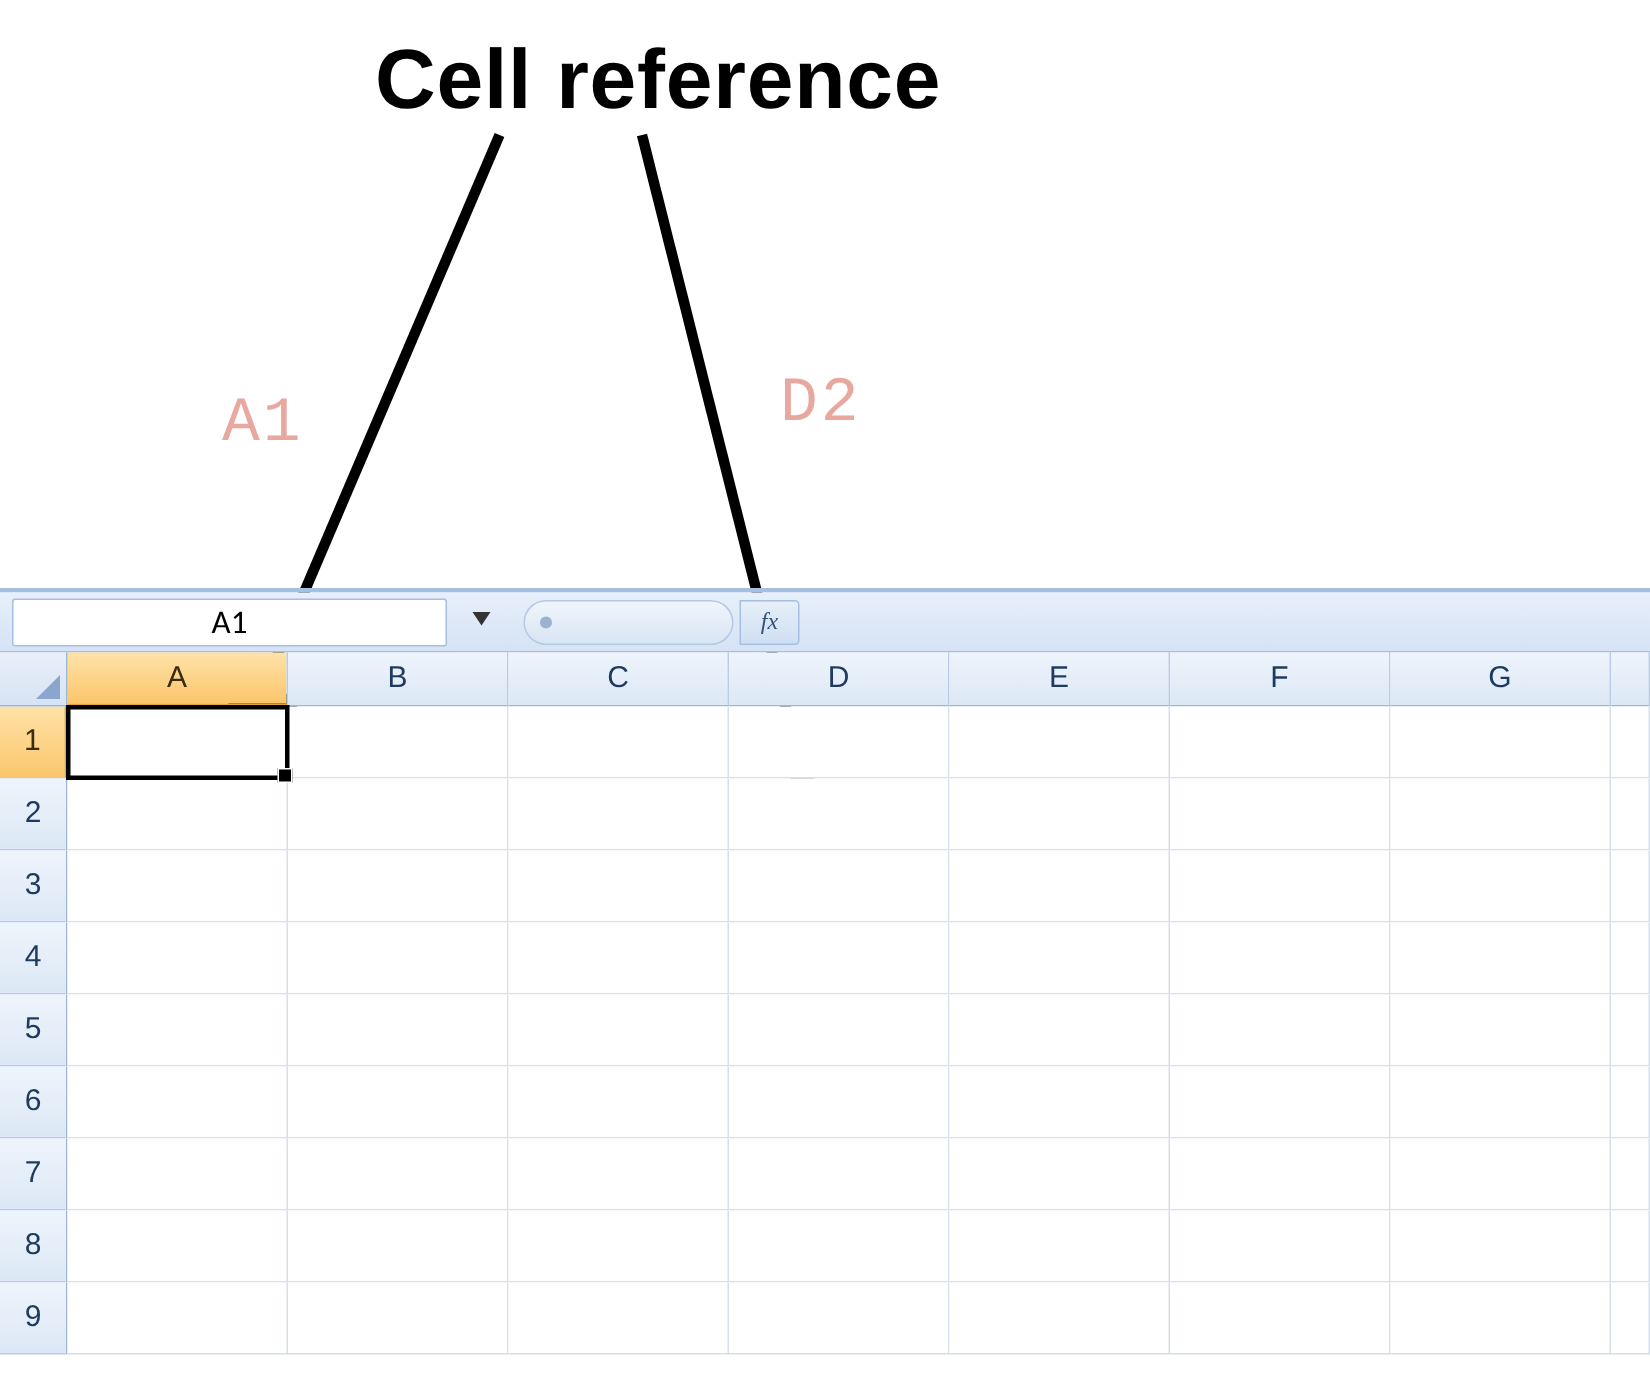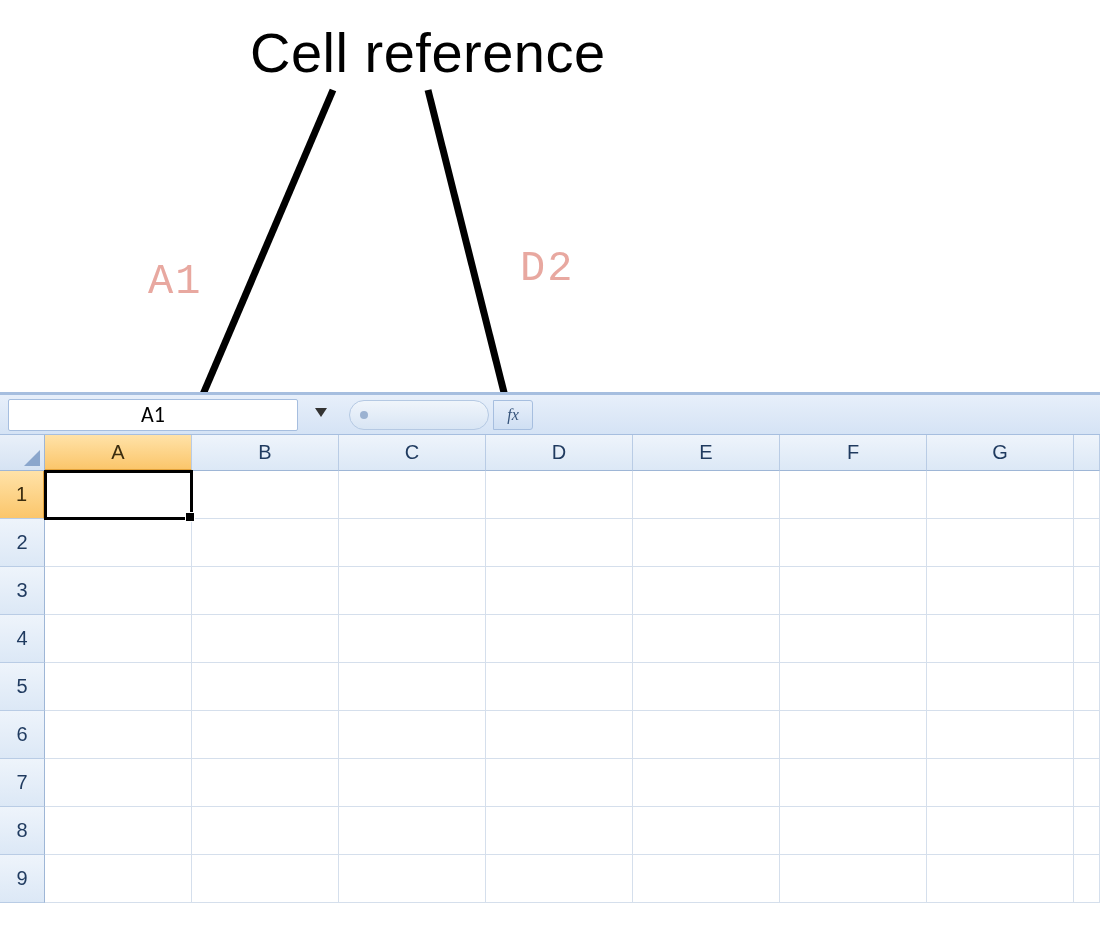--- a/index.html
+++ b/index.html
@@ -10,21 +10,21 @@
       font-family: "Segoe UI", Tahoma, sans-serif;
       position: relative;
       overflow: hidden;
     }
     .annotation-title {
       position: absolute;
       top: 20px;
       left: 250px;
       font-size: 56px;
       color: #000;
-      font-weight: 400;
+      font-weight: 700;
       letter-spacing: 0.5px;
     }
     .annotation-label {
       position: absolute;
       font-size: 42px;
       color: #E8A8A0;
       font-family: "Courier New", monospace;
       letter-spacing: 2px;
     }
     .label-a1 { top: 258px; left: 148px; }

